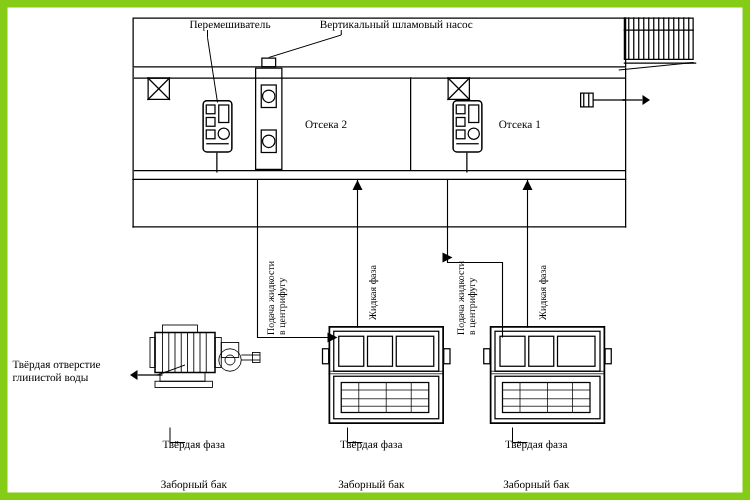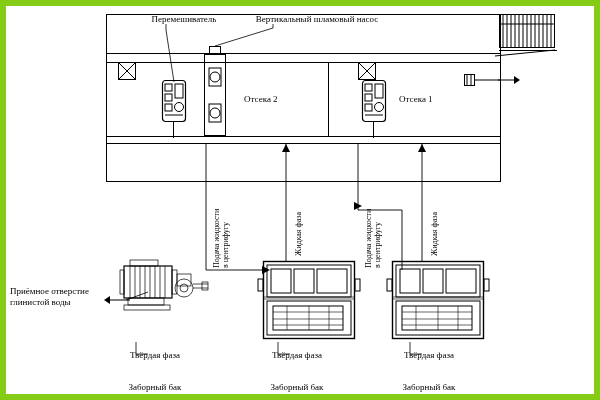--- a/index.html
+++ b/index.html
@@ -252,21 +252,21 @@
     <polyline points="0,12 0,0" fill="none" stroke="#000" stroke-width="0.8"></polyline>
     <line x1="0" y1="12" x2="12" y2="12" stroke="#000" stroke-width="0.8"></line>
   </svg>
 
   <div class="lbl c" style="left:130px;top:8px;width:96px;">Перемешиватель</div>
   <div class="lbl c" style="left:222px;top:8px;width:146px;margin-left:16px;">Вертикальный шламовый насос</div>
 
   <div class="lbl" style="left:238px;top:88px;width:70px;">Отсека 2</div>
   <div class="lbl" style="left:393px;top:88px;width:70px;">Отсека 1</div>
 
-  <div class="lbl" style="left:4px;top:280px;width:96px;">Приёмное отверстие
+  <div class="lbl" style="left:4px;top:280px;width:96px;">Твёрдая отверстие
 глинистой воды</div>
 
   <div class="vlbl" style="left:206px;top:262px;width:96px;">Подача жидкости
 в центрифугу</div>
   <div class="vlbl" style="left:288px;top:250px;width:80px;">Жидкая фаза</div>
   <div class="vlbl" style="left:358px;top:262px;width:96px;">Подача жидкости
 в центрифугу</div>
   <div class="vlbl" style="left:424px;top:250px;width:80px;">Жидкая фаза</div>
 
   <div class="lbl c" style="left:106px;top:344px;width:86px;">Твёрдая фаза</div>

